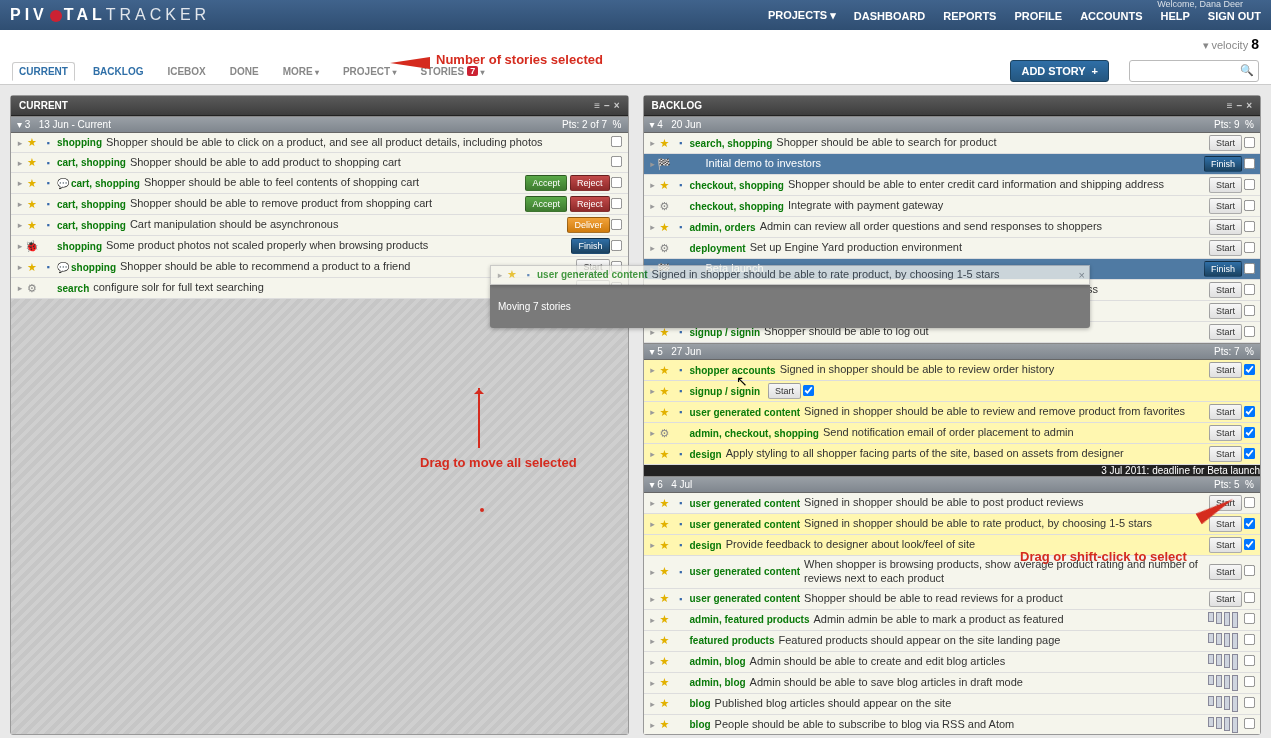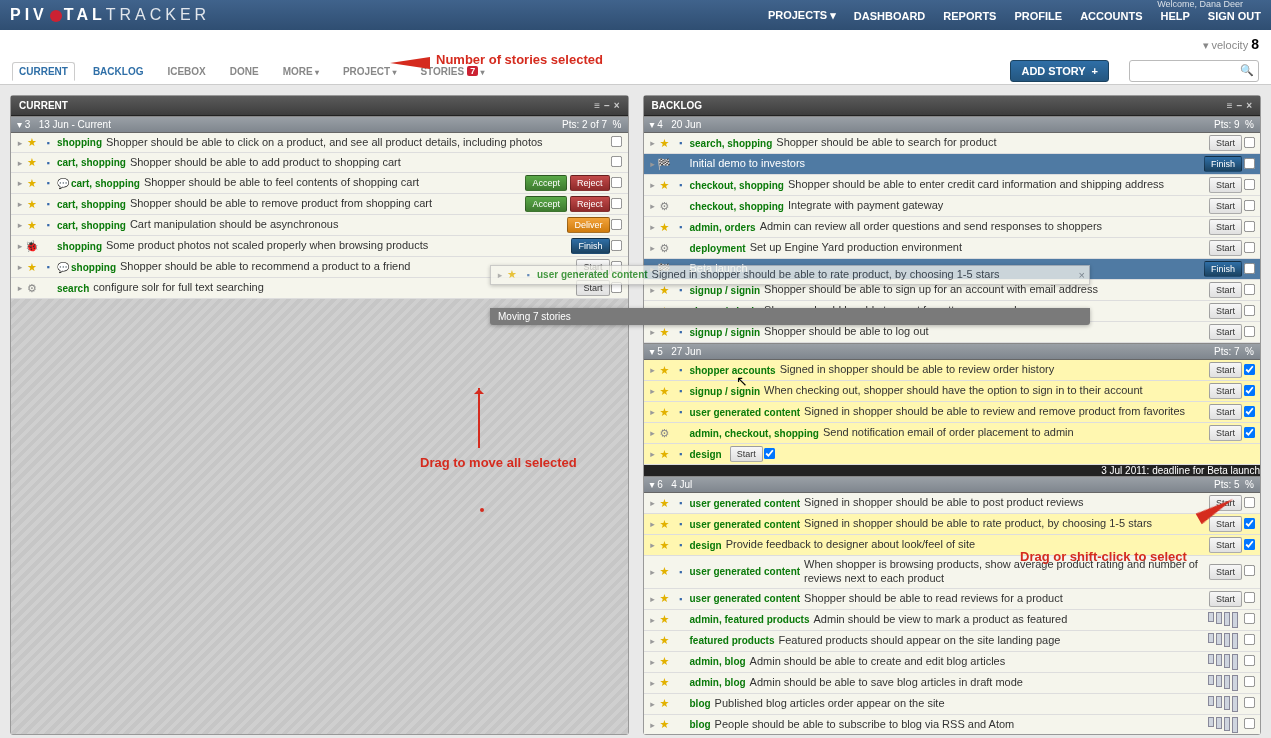--- a/index.html
+++ b/index.html
@@ -40,21 +40,21 @@
 
   
   .iter   { background:linear-gradient(#9aa0a6,#7f868e); color:#fff; font-size:10px; padding:2px 6px; display:flex; border-top:1px solid #888; border-bottom:1px solid #666;}
   .iter .right{ margin-left:auto;}
   .deadline{ background:#222; color:#fff; text-align:right; font-size:10px; padding:0 0;}
 
   
   .story  { background:#f5f5ec; border-bottom:1px solid #ddd; font-size:11px; display:flex; align-items:center; padding:2px 4px; min-height:18px; position:relative;}
   .story.sel{ background:#fff7b0;}
   .story.rel{ background:#4f7aa3; color:#fff;}
-  .story.rel .title{ color:#fff;}
+  .story.rel .title{ color:#fff;margin-left:16px;}
   .story.bug .typeicon{ color:#c23;}
   .story.chore .typeicon{ color:#888;}
   .story.feature .typeicon{ color:#e2b100;}
   .exp    { width:10px; text-align:center; color:#999; cursor:pointer; font-size:9px;}
   .typeicon{ width:14px; text-align:center; font-size:11px;}
   .points { width:18px; font-size:9px; color:#3366aa; text-align:center;}
   .comments{ width:14px; color:#6aa0d8; text-align:center; font-size:10px;}
   .labels { color:#0a7a0a; font-weight:bold; font-size:10px; margin-right:4px;}
   .title  { flex:1; color:#333; white-space:normal; line-height:1.25;}
   .btncol { display:flex; gap:3px; margin-left:4px;border-radius:7px;}
@@ -68,21 +68,21 @@
   .chk input{ transform:scale(.85);}
   .estimate{ display:flex; gap:2px; margin-left:4px;}
   .estimate span{ width:6px;height:10px;border:1px solid #889;background:#cfd5df; cursor:pointer;}
   .estimate span:nth-child(2){height:12px;}
   .estimate span:nth-child(3){height:14px;}
   .estimate span:nth-child(4){height:16px;}
 
   
   .ghost{ position:absolute; left:490px; top:265px; width:600px; pointer-events:none; z-index:50;}
   .ghost .story{ opacity:.75; background:#f5f5ec; border:1px solid #bbb; box-shadow:0 1px 4px rgba(0,0,0,.3);}
-  .ghost .count{ background:#7a7a7a; color:#fff; font-size:10px; padding:3px 8px; border-radius:0 0 3px 3px; box-shadow:0 1px 4px rgba(0,0,0,.3);margin-top:23px;}
+  .ghost .count{ background:#7a7a7a; color:#fff; font-size:10px; padding:16px 8px; border-radius:0 0 3px 3px; box-shadow:0 1px 4px rgba(0,0,0,.3);}
   .cursor{position:absolute; left:736px; top:373px; font-size:14px; color:#000; z-index:60; pointer-events:none;}
 
   
   .anno{ position:absolute; color:#d52b1e; font-weight:bold; font-size:13px; pointer-events:none; z-index:70;}
   .arrow{ position:absolute; width:0;height:0; border-style:solid; z-index:69; pointer-events:none;}
   .anno1{ left:436px; top:52px;}
   .anno2{ left:420px; top:455px;}
   .anno3{ left:1020px; top:549px;}
   
   .ar1{ left:390px; top:57px; border-width:6px 40px 6px 0; border-color:transparent #d52b1e transparent transparent;}
@@ -402,21 +402,20 @@
               <span class="btn start">Start</span>
             </span>
     <span class="chk"><input type="checkbox" checked="" style=""></span>
   </div>
           <div class="story feature sel ">
     <span class="exp">▸</span>
     <span class="typeicon">★</span>
     <span class="points">▪</span>
 
     <span class="labels">signup / signin</span>
-    <span class="title">When checking out, shopper should have the option to sign in to their account</span>
 
     <span class="btncol">
               <span class="btn start">Start</span>
             </span>
     <span class="chk"><input type="checkbox" checked="" style=""></span>
   </div>
           <div class="story feature sel ">
     <span class="exp">▸</span>
     <span class="typeicon">★</span>
     <span class="points">▪</span>
@@ -441,20 +440,21 @@
               <span class="btn start">Start</span>
             </span>
     <span class="chk"><input type="checkbox" checked="" style=""></span>
   </div>
           <div class="story feature sel ">
     <span class="exp">▸</span>
     <span class="typeicon">★</span>
     <span class="points">▪</span>
 
     <span class="labels">design</span>
+    <span class="title">Apply styling to all shopper facing parts of the site, based on assets from designer</span>
 
     <span class="btncol">
               <span class="btn start">Start</span>
             </span>
     <span class="chk"><input type="checkbox" checked="" style=""></span>
   </div>
           <div class="deadline">3 Jul 2011: deadline for Beta launch</div>
           <div class="iter">▾ 6 &nbsp; 4 Jul<span class="right">Pts: 5 &nbsp;%</span></div>
           <div class="story feature  ">
     <span class="exp">▸</span>
@@ -520,21 +520,21 @@
               <span class="btn start">Start</span>
             </span>
     <span class="chk"><input type="checkbox" style=""></span>
   </div>
           <div class="story feature  ">
     <span class="exp">▸</span>
     <span class="typeicon">★</span>
     <span class="points"></span>
 
     <span class="labels">admin, featured products</span>
-    <span class="title">Admin should be view to mark a product as featured</span>
+    <span class="title">Admin admin be able to mark a product as featured</span>
     <span class="estimate">
               <span></span>
               <span></span>
               <span></span>
               <span></span>
             </span>
     <span class="btncol"></span>
     <span class="chk"><input type="checkbox" style=""></span>
   </div>
           <div class="story feature  ">
@@ -584,21 +584,21 @@
             </span>
     <span class="btncol"></span>
     <span class="chk"><input type="checkbox" style=""></span>
   </div>
           <div class="story feature  ">
     <span class="exp">▸</span>
     <span class="typeicon">★</span>
     <span class="points"></span>
 
     <span class="labels">blog</span>
-    <span class="title">Published blog articles order appear on the site</span>
+    <span class="title">Published blog articles should appear on the site</span>
     <span class="estimate">
               <span></span>
               <span></span>
               <span></span>
               <span></span>
             </span>
     <span class="btncol"></span>
     <span class="chk"><input type="checkbox" style=""></span>
   </div>
           <div class="story feature  ">

